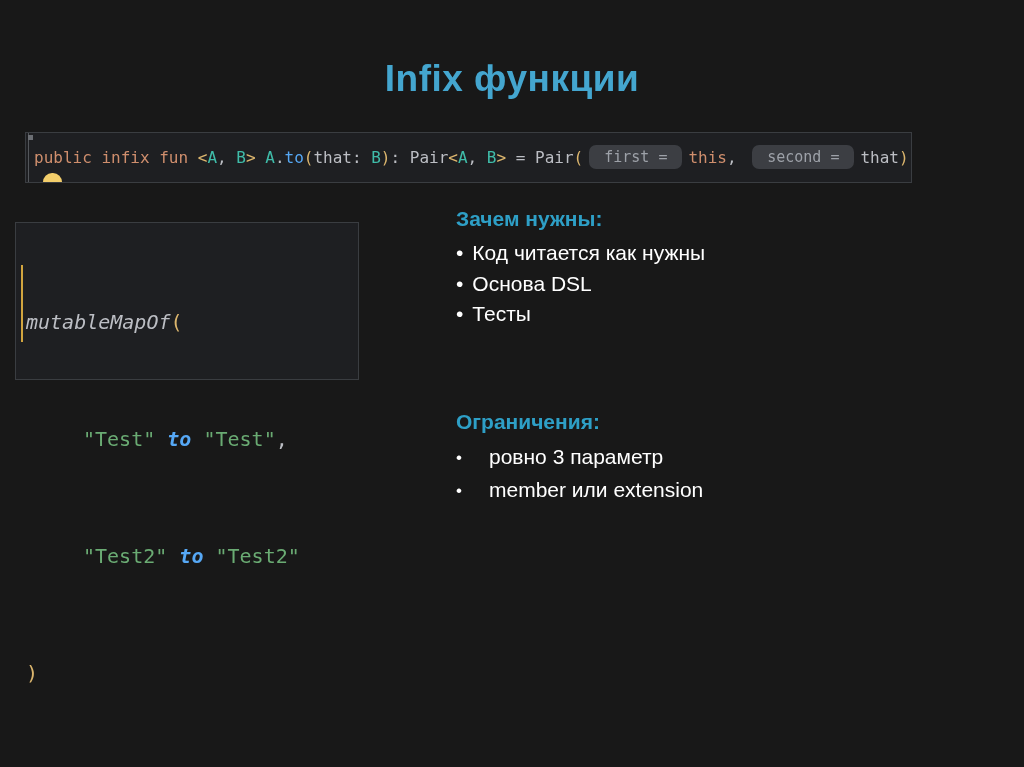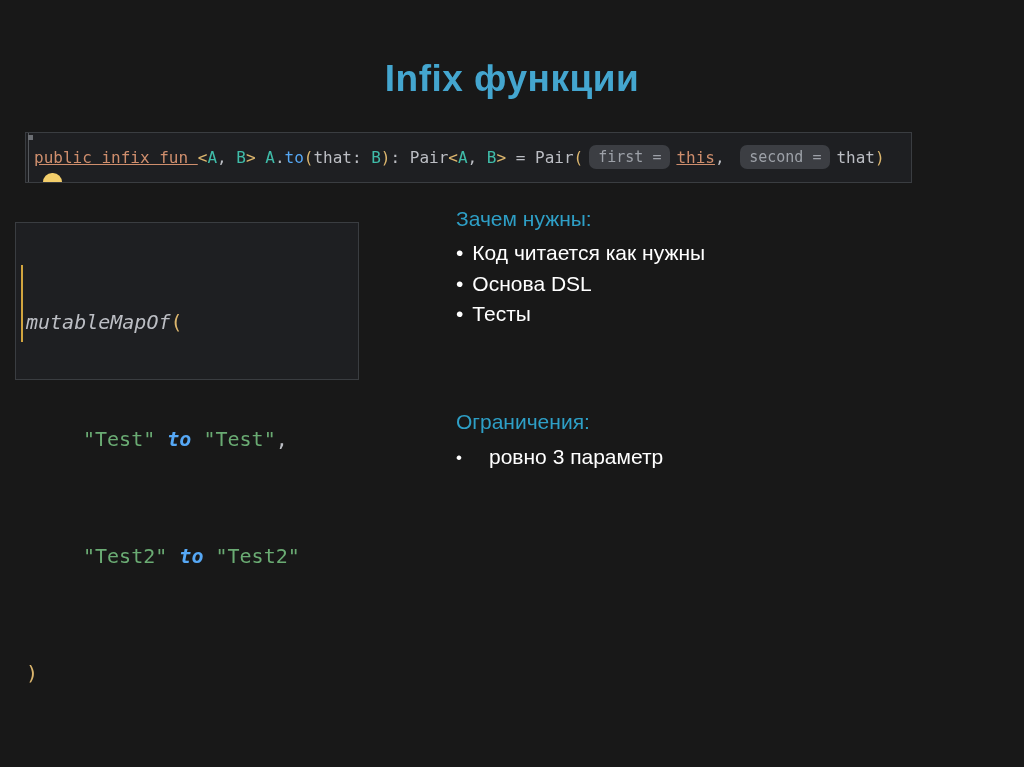--- a/index.html
+++ b/index.html
@@ -31,39 +31,39 @@
   .gutter-square{ position:absolute; left:2px; top:2px; width:5px; height:5px; background:#6B6E73; }
   .bulb{
     position:absolute; left:17px; bottom:0; width:19px; height:9px;
     border-radius:10px 10px 0 0; background:var(--c-bulb,#F3CE6B);
   }
   .code-block{ left:15px; top:222px; width:344px; height:158px; }
   .code-block .lines{ padding:2px 0 0 10px; font-size:20px; line-height:39px; }
   .code-block .line.indent{ padding-left:57px; }
   .marker{ position:absolute; left:5px; top:42px; width:2px; height:77px; background:var(--c-marker,#D2A53F); }
   
-  .tk-kw { color:var(--c-kw,#CF8E6D);text-decoration:underline; }
+  .tk-kw { color:var(--c-kw,#CF8E6D); }
   .tk-str{ color:var(--c-str,#6AAB73); }
   .tk-fn { color:var(--c-fn,#56A8F5); }
   .tk-fni{ color:var(--c-fn,#56A8F5); font-style:italic; font-weight:700; }
   .tk-tp { color:var(--c-tp,#3FBCA9); }
   .tk-par{ color:var(--c-par,#DBB56D); }
   .tk-pl { color:var(--c-pl,#BCBEC4); }
   .tk-pli{ color:var(--c-pl,#BCBEC4); font-style:italic; }
   .tk-hint{
     display:inline-block; background:var(--c-hint-bg,#3C3E43);
     color:var(--c-hint-text,#9DA1A8); font-size:15px; line-height:normal;
-    padding:3px 9px; border-radius:7px; margin:0 6px; vertical-align:1px;
+    padding:3px 15px; border-radius:7px; margin:0 6px; vertical-align:1px;
   }
   
   .section{ position:absolute; left:456px; color:#FFFFFF; }
   .section-why{ top:206px; }
   .section-limits{ top:391px;margin-top:18px; }
   .section h2{
-    margin:0 0 7px 0; font-size:21px; font-weight:400;
+    margin:0 0 7px 0; font-size:21px; font-weight:700;
     color:var(--c-heading,#2E9FC6); line-height:1.2;
   }
   .section .item{ font-size:21px; line-height:30.5px; }
   .section-limits .item{ line-height:31.5px; }
   .section-why .bullet{ display:inline-block; margin-right:9px; }
   .section-limits .bullet{ display:inline-block; width:33px; font-size:17px; vertical-align:1px; }
 </style>
 </head>
 <body>
 
@@ -91,15 +91,16 @@
   <div class="section section-why">
     <h2>Зачем нужны:</h2>
     <div class="item"><span class="bullet">•</span><span>Код читается как нужны</span></div>
     <div class="item"><span class="bullet">•</span><span>Основа DSL</span></div>
     <div class="item"><span class="bullet">•</span><span>Тесты</span></div>
   </div>
 
   <div class="section section-limits">
     <h2>Ограничения:</h2>
     <div class="item"><span class="bullet">•</span><span>ровно 3 параметр</span></div>
+    <div class="item"><span class="bullet">•</span><span>member или extension</span></div>
   </div>
 
 </div>
 
 </body></html>

